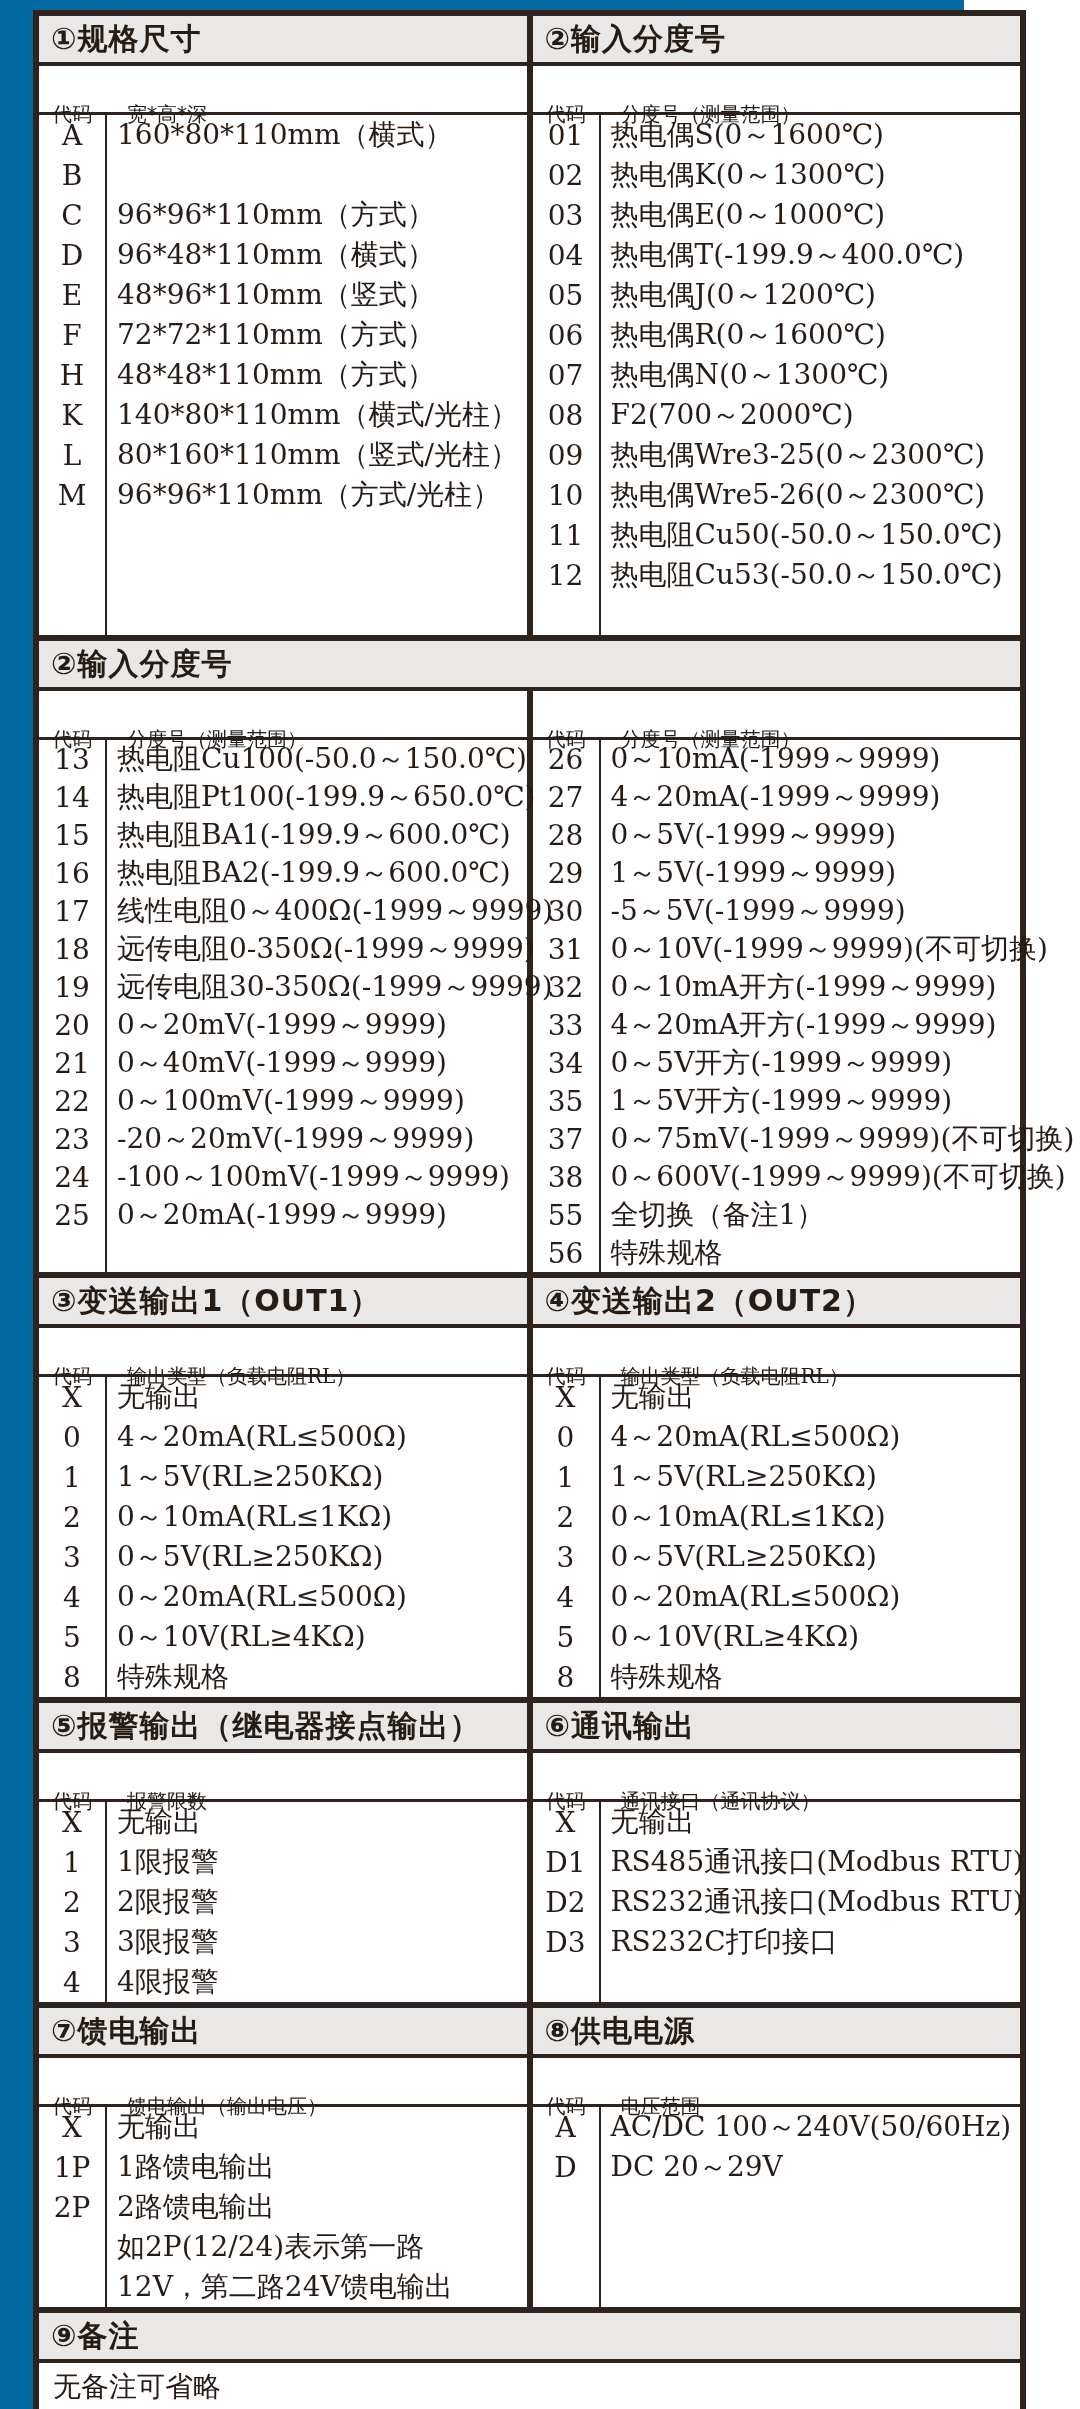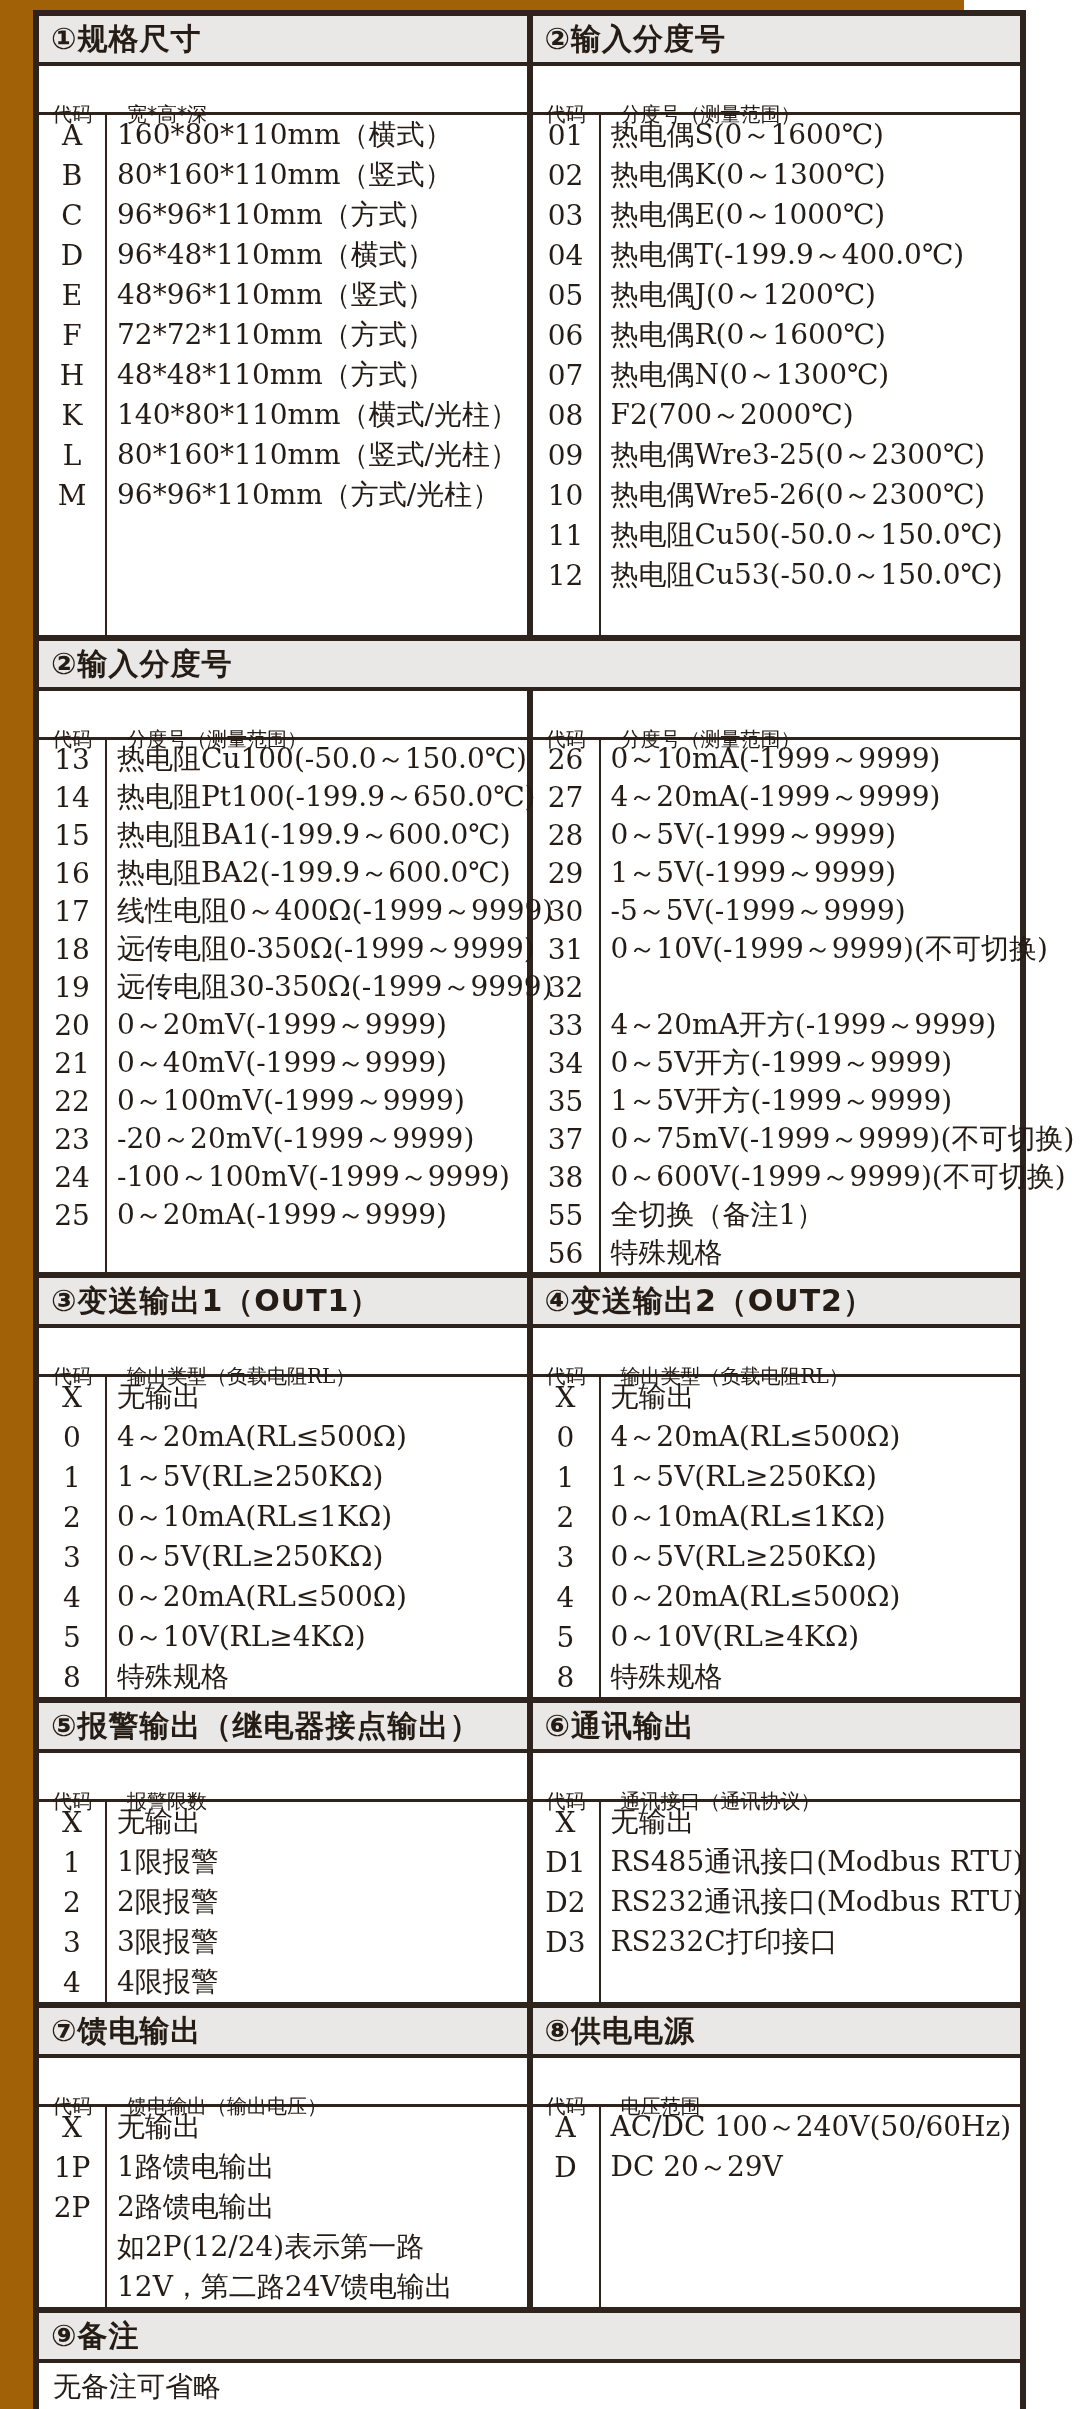--- a/index.html
+++ b/index.html
@@ -1,17 +1,17 @@
 <!DOCTYPE html>
 <html><head>
 <meta charset="utf-8">
 <style>
   html,body { margin:0; padding:0; background:#ffffff; }
   .page {
-    position:relative; width:964px; height:2409px; background:#a16207;
+    position:relative; width:964px; height:2409px; background:#0369a1;
     font-family:"DejaVu Serif","Liberation Serif",serif;
     color:#251c15;
   }
   .spec-table {
     position:absolute; left:33px; top:10px; width:993px;
     border:6px solid #2e241d; box-sizing:border-box;
     display:flex; flex-direction:column; background:#ffffff;
   }
   .band { display:flex; align-items:stretch; }
   .band + .band { border-top:6px solid #2e241d; }
@@ -56,21 +56,20 @@
           <div class="th code">代码</div>
           <div class="th desc">宽*高*深</div>
         </div>
         <div class="rows">
             <div class="tr">
               <div class="td code">A</div>
               <div class="td desc">160*80*110mm（横式）</div>
             </div>
             <div class="tr">
               <div class="td code">B</div>
-              <div class="td desc">80*160*110mm（竖式）</div>
             </div>
             <div class="tr">
               <div class="td code">C</div>
               <div class="td desc">96*96*110mm（方式）</div>
             </div>
             <div class="tr">
               <div class="td code">D</div>
               <div class="td desc">96*48*110mm（横式）</div>
             </div>
             <div class="tr">
@@ -246,20 +245,21 @@
               <div class="tr">
                 <div class="td code">30</div>
                 <div class="td desc">-5～5V(-1999～9999)</div>
               </div>
               <div class="tr">
                 <div class="td code">31</div>
                 <div class="td desc">0～10V(-1999～9999)(不可切换)</div>
               </div>
               <div class="tr">
                 <div class="td code">32</div>
+                <div class="td desc">0～10mA开方(-1999～9999)</div>
               </div>
               <div class="tr">
                 <div class="td code">33</div>
                 <div class="td desc">4～20mA开方(-1999～9999)</div>
               </div>
               <div class="tr">
                 <div class="td code">34</div>
                 <div class="td desc">0～5V开方(-1999～9999)</div>
               </div>
               <div class="tr">

